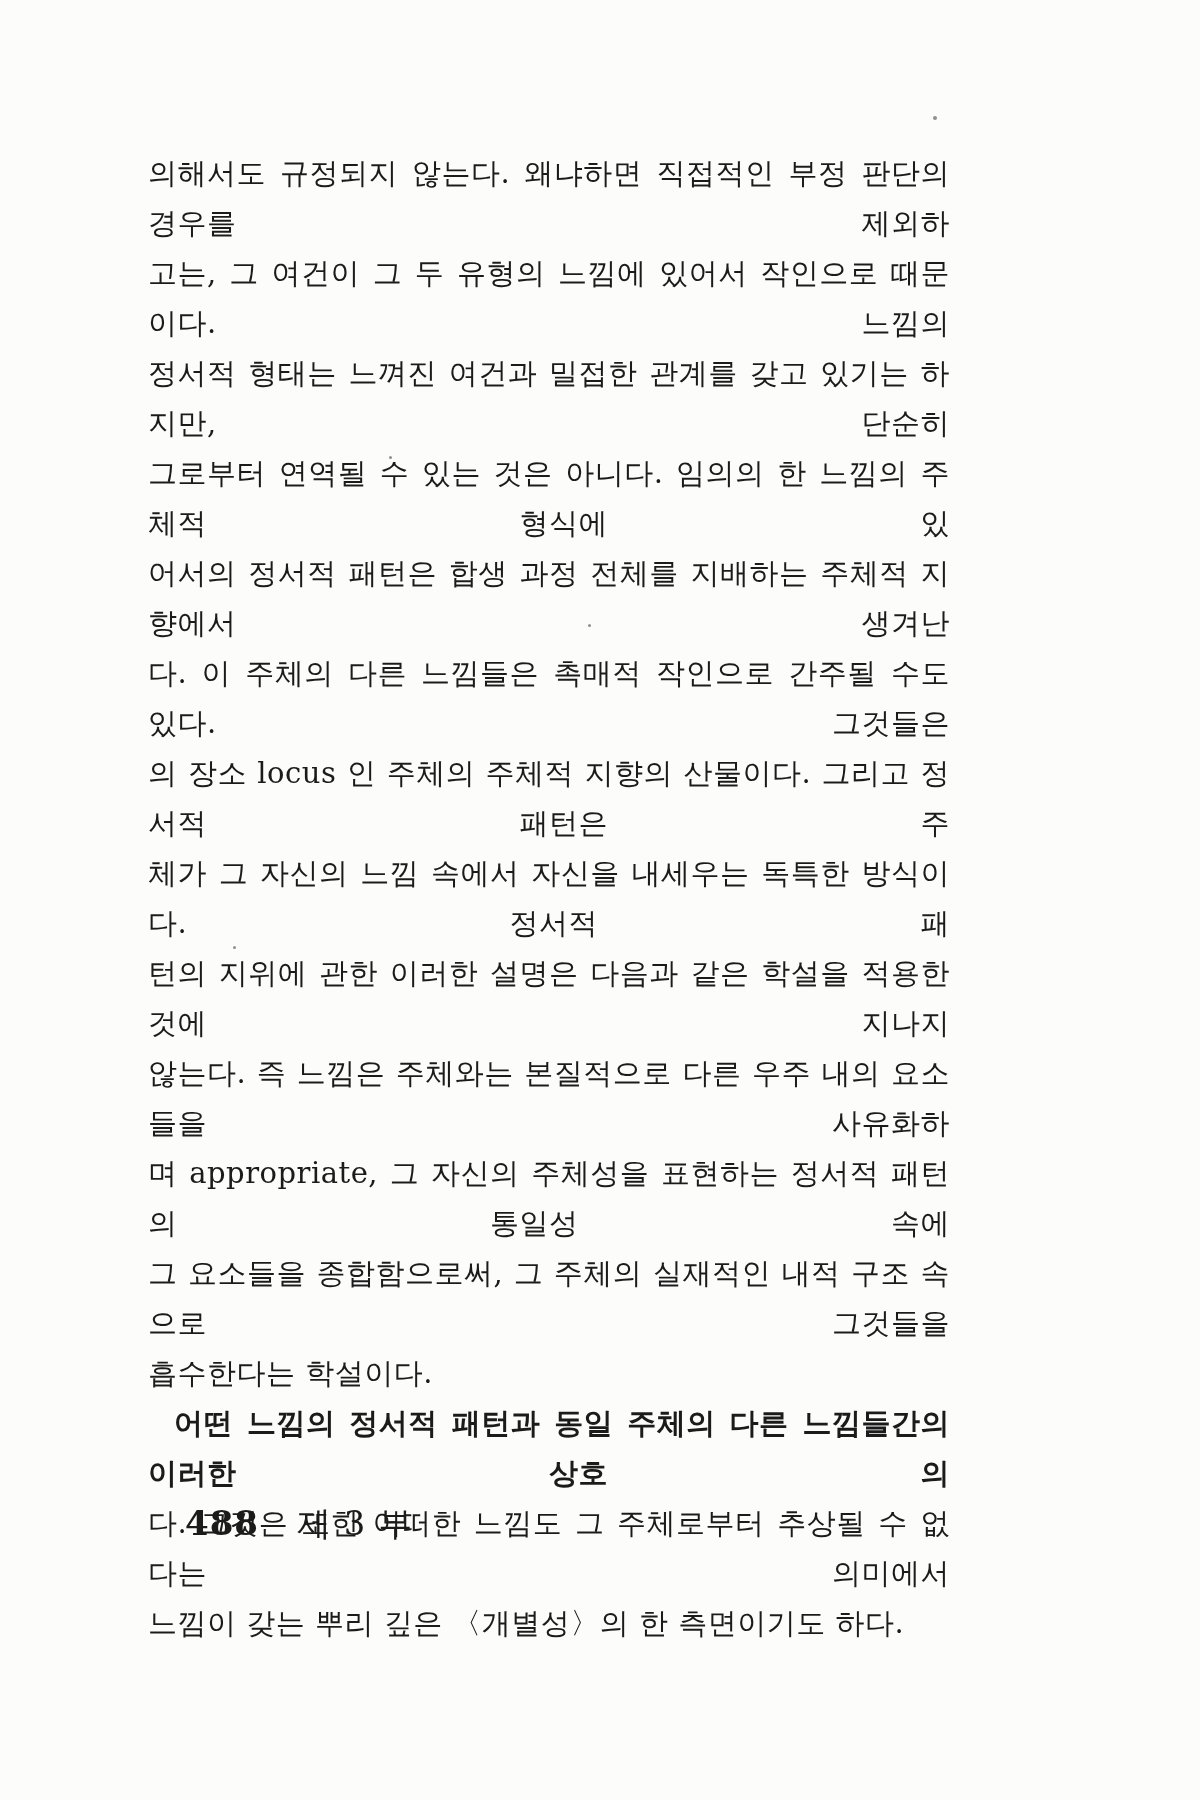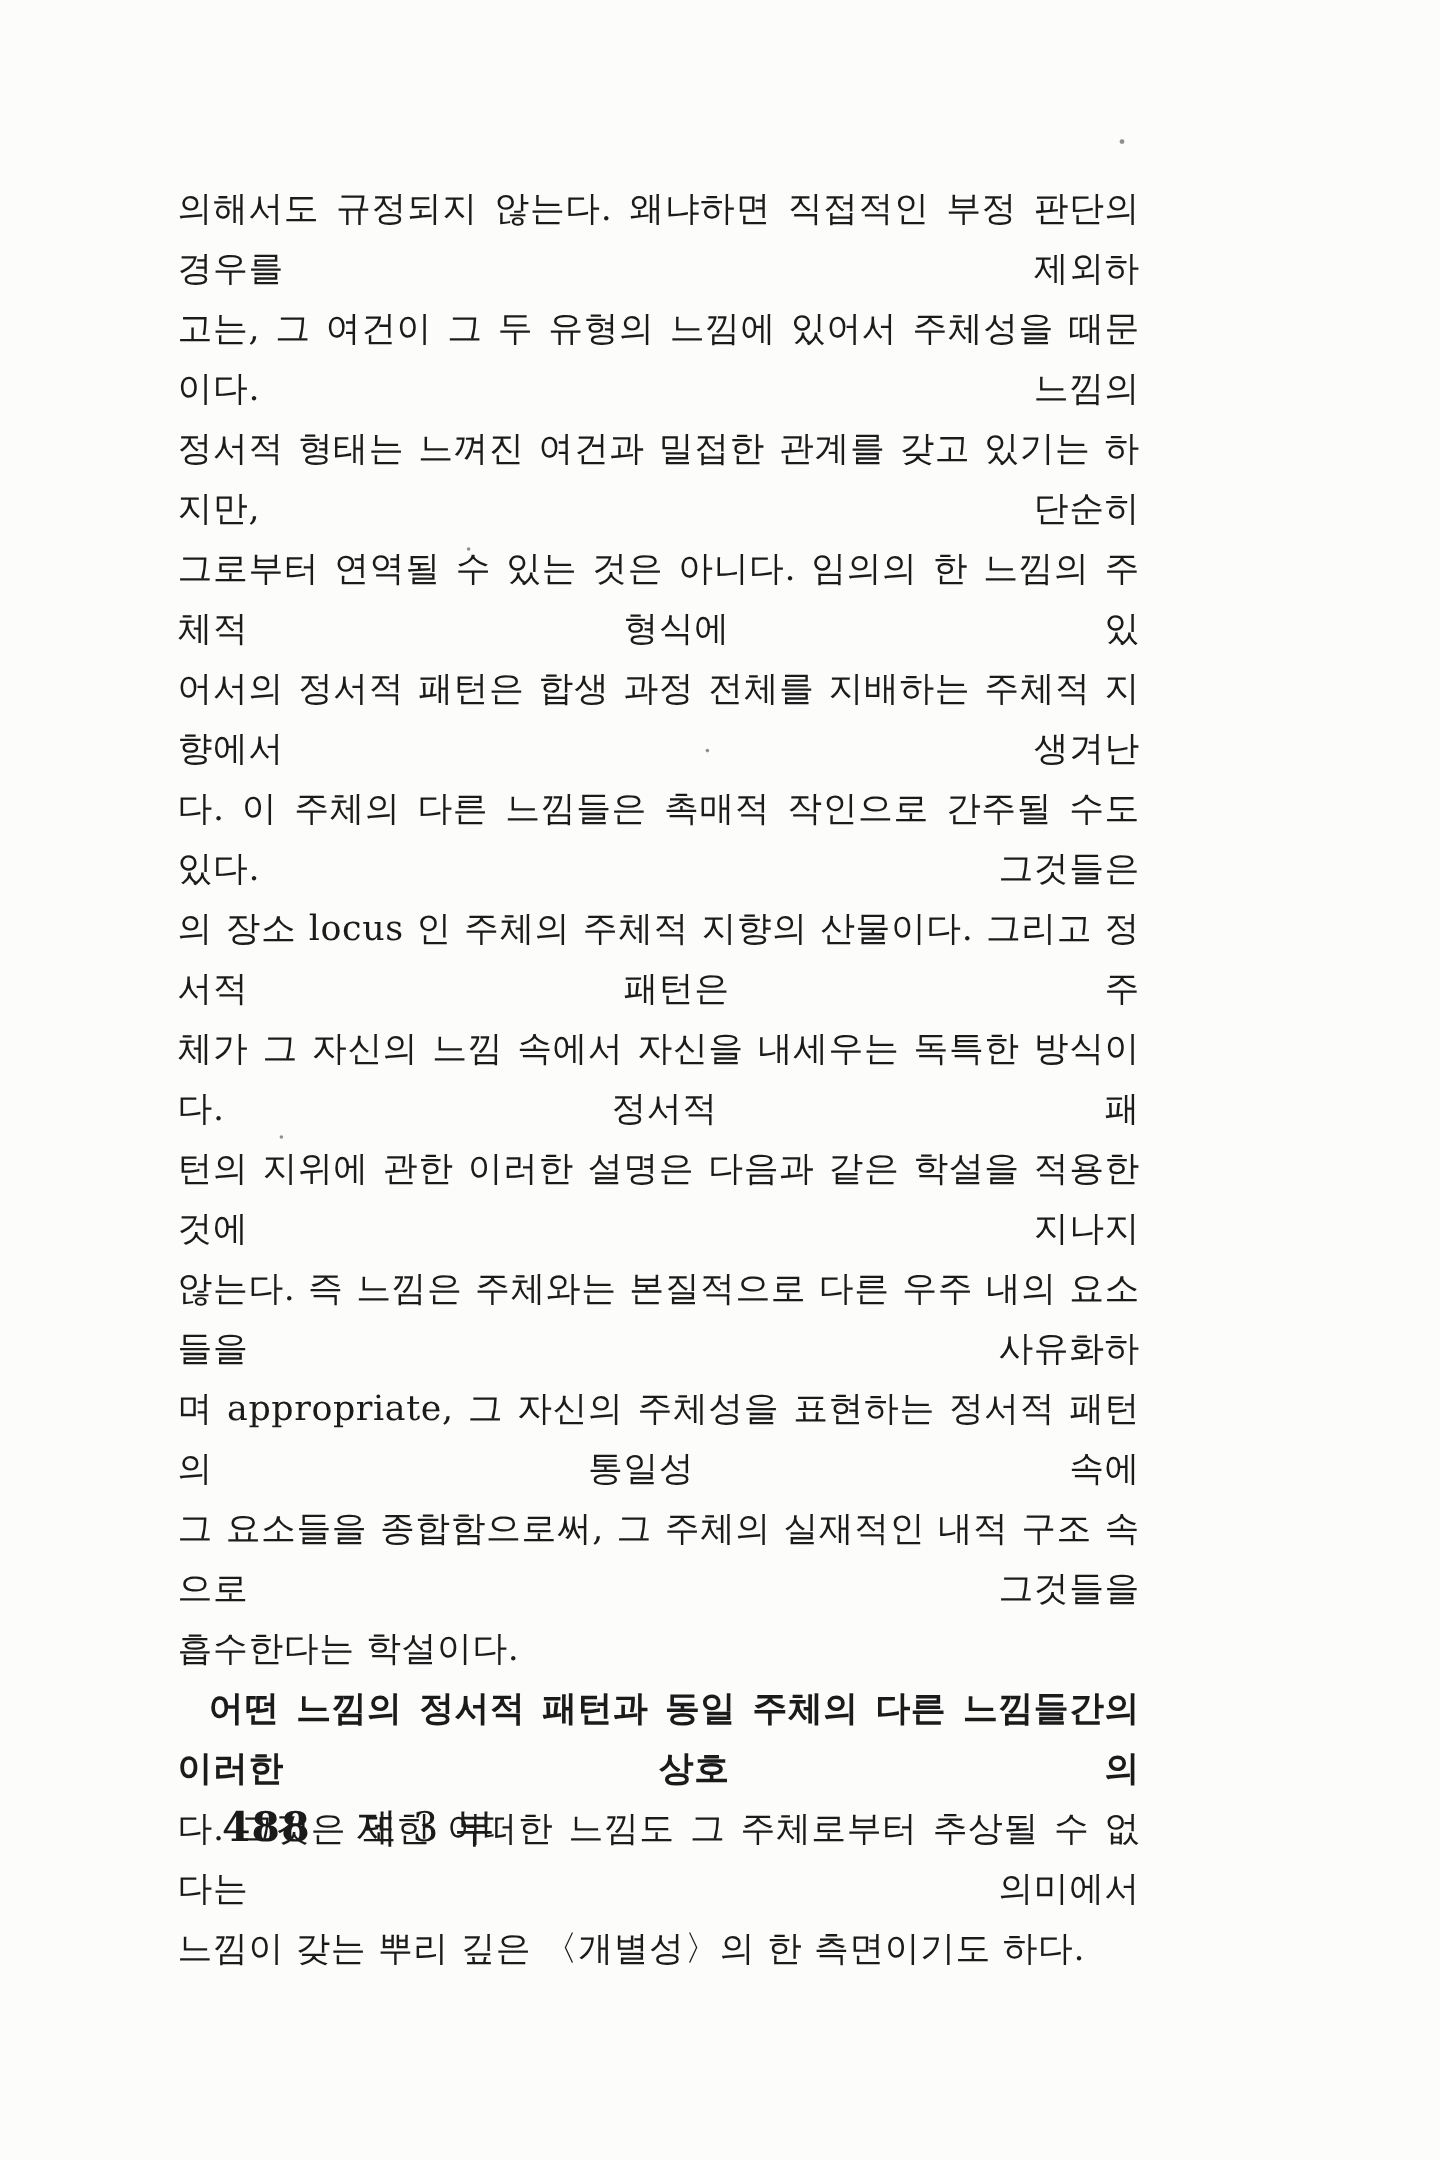--- a/index.html
+++ b/index.html
@@ -48,21 +48,21 @@
 </style>
 </head>
 <body>
 
 <div class="page">
 
   <div class="text-block">
 
     <div>
       <div class="line">의해서도 규정되지 않는다. 왜냐하면 직접적인 부정 판단의 경우를 제외하</div>
-      <div class="line">고는, 그 여건이 그 두 유형의 느낌에 있어서 주체성을 때문이다. 느낌의</div>
+      <div class="line">고는, 그 여건이 그 두 유형의 느낌에 있어서 작인으로 때문이다. 느낌의</div>
       <div class="line">정서적 형태는 느껴진 여건과 밀접한 관계를 갖고 있기는 하지만, 단순히</div>
       <div class="line">그로부터 연역될 수 있는 것은 아니다. 임의의 한 느낌의 주체적 형식에 있</div>
       <div class="line">어서의 정서적 패턴은 합생 과정 전체를 지배하는 주체적 지향에서 생겨난</div>
       <div class="line">다. 이 주체의 다른 느낌들은 촉매적 작인으로 간주될 수도 있다. 그것들은</div>
       <div class="line">의 장소 locus 인 주체의 주체적 지향의 산물이다. 그리고 정서적 패턴은 주</div>
       <div class="line">체가 그 자신의 느낌 속에서 자신을 내세우는 독특한 방식이다. 정서적 패</div>
       <div class="line">턴의 지위에 관한 이러한 설명은 다음과 같은 학설을 적용한 것에 지나지</div>
       <div class="line">않는다. 즉 느낌은 주체와는 본질적으로 다른 우주 내의 요소들을 사유화하</div>
       <div class="line">며 appropriate, 그 자신의 주체성을 표현하는 정서적 패턴의 통일성 속에</div>
       <div class="line">그 요소들을 종합함으로써, 그 주체의 실재적인 내적 구조 속으로 그것들을</div>

